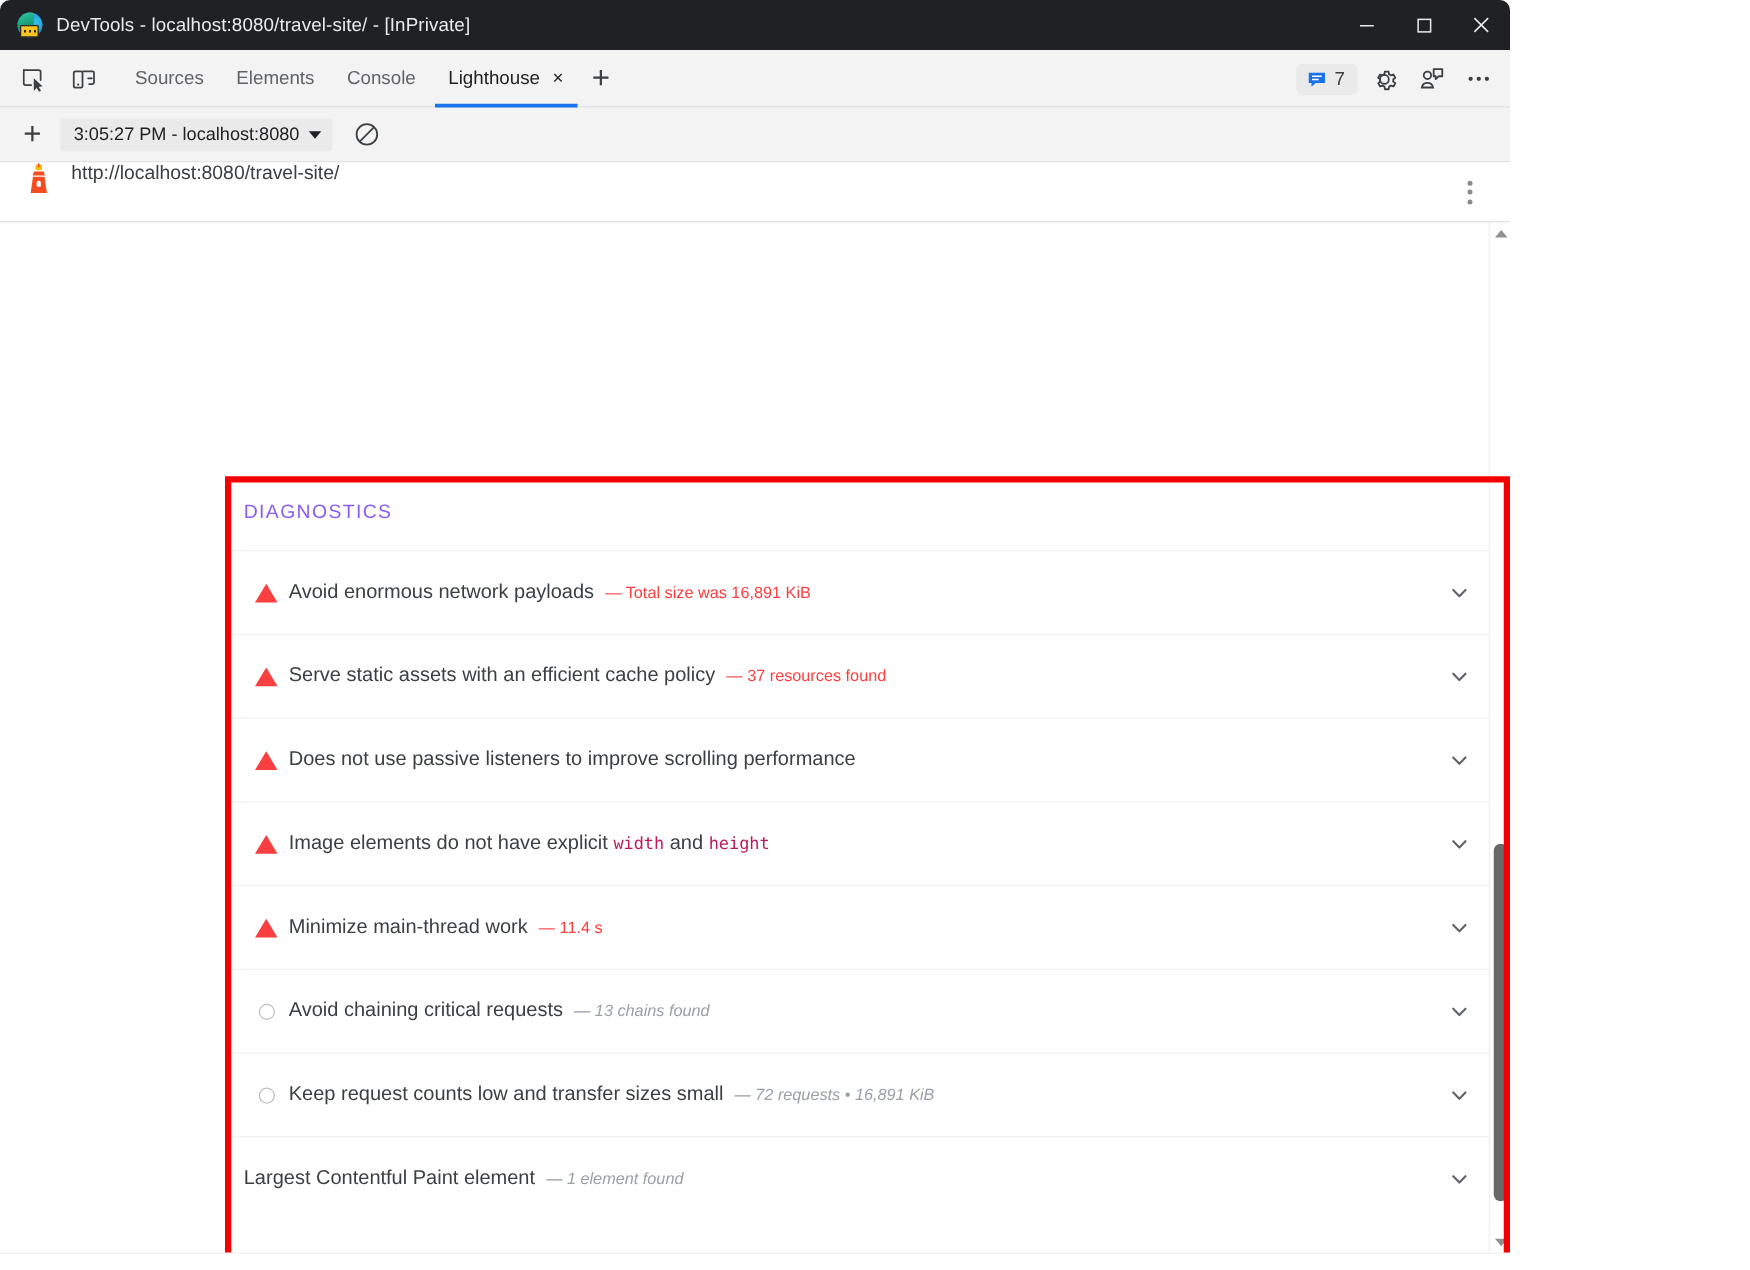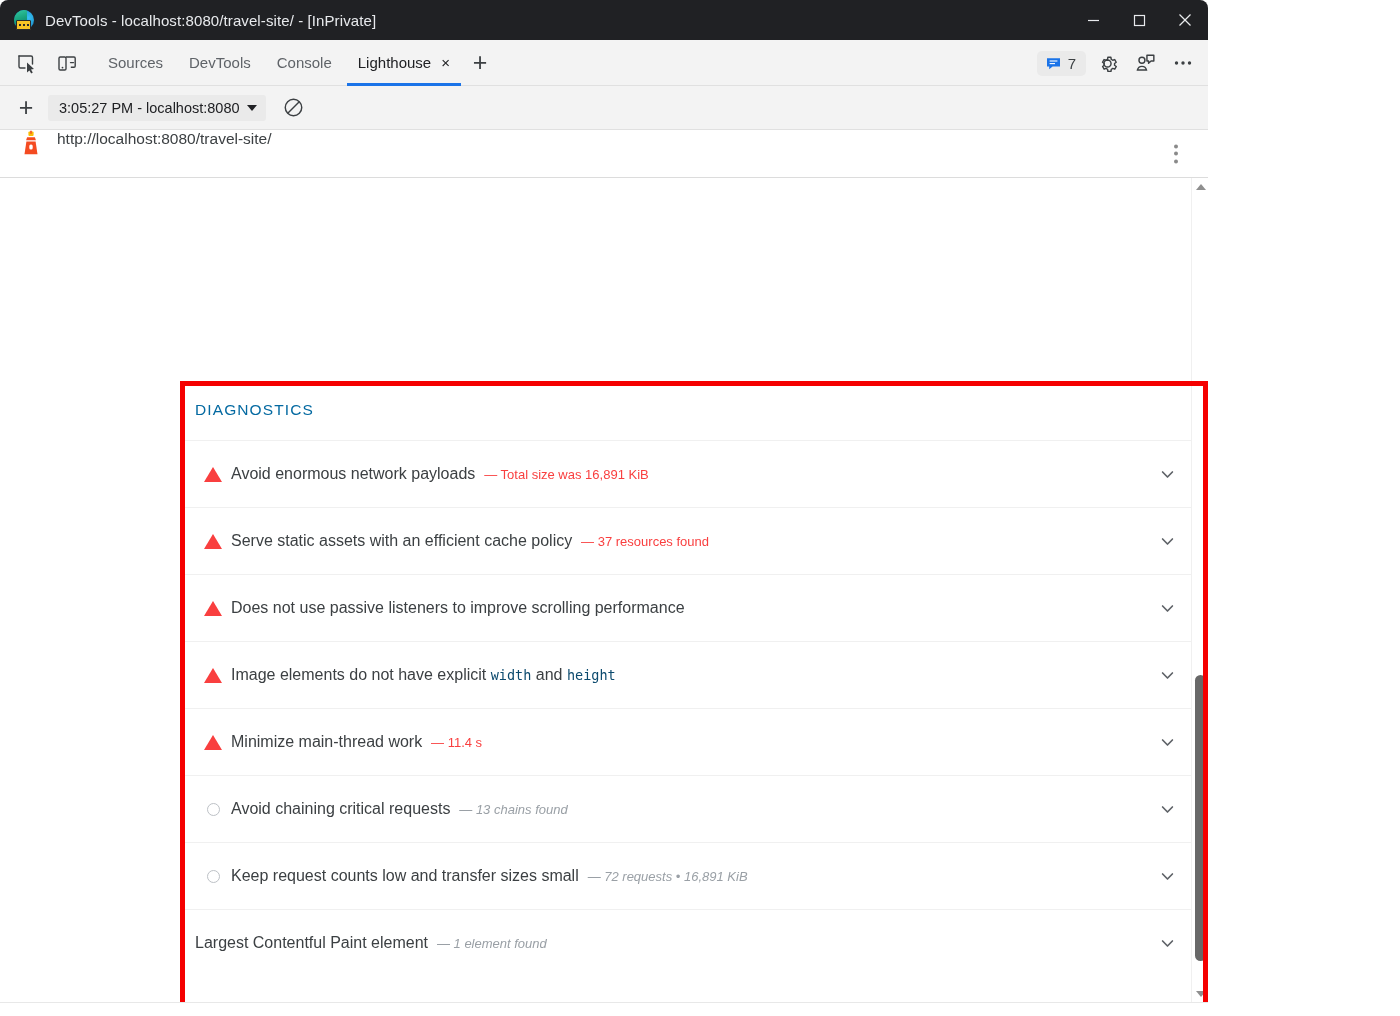--- a/index.html
+++ b/index.html
@@ -168,21 +168,21 @@
   .report-canvas {
     position: absolute; left: 0; top: 0; right: 17px; bottom: 0;
     background: #ffffff;
   }
   .category {
     position: absolute; left: 183px; top: 206px;
     width: 1020px;
     background: #ffffff;
   }
   .cat-title {
-    font-size: 15.5px; letter-spacing: 1.1px; color: #0369a1;
+    font-size: 15.5px; letter-spacing: 1.1px; color: #8b5cf6;
     padding: 17px 0 21px 12px;
   }
   .audit-row {
     position: relative;
     display: flex; align-items: center;
     height: 67px;
     border-top: 1px solid #f0f0f0;
     padding-left: 12px;
   }
   .marker { width: 36px; flex: 0 0 36px; display: flex; justify-content: center; }
@@ -197,21 +197,21 @@
   }
   .audit-text {
     font-size: 16px; color: #3c4043; white-space: nowrap;
     flex: 1 1 auto;
   }
   .audit-val { font-size: 13px; }
   .audit-val.fail { color: #f93f3f; }
   .audit-val.info { color: #9aa0a6; font-style: italic; }
   .mono {
     font-family: "DejaVu Sans Mono", monospace;
-    font-size: 13.5px; color: #0c4a6e;
+    font-size: 13.5px; color: #be185d;
   }
   .chevron {
     position: absolute; right: 22px; top: 50%;
     transform: translateY(-50%);
     width: 28px; height: 28px;
     display: flex; align-items: center; justify-content: center;
   }
 
   
   .annot-box {
@@ -297,21 +297,21 @@
         <circle cx="6.5" cy="15.6" r="0.9" fill="#3c4043"></circle>
         <line x1="14.5" y1="10.6" x2="17.5" y2="10.6" stroke="#3c4043" stroke-width="1.4" stroke-linecap="round"></line>
       </svg>
     </div>
 
     <div class="tabs">
       <div class="tab">
         <span>Sources</span>
       </div>
       <div class="tab">
-        <span>DevTools</span>
+        <span>Elements</span>
       </div>
       <div class="tab">
         <span>Console</span>
       </div>
       <div class="tab active">
         <span>Lighthouse</span>
         <span class="tab-close">×</span>
       </div>
       <div class="tab-plus">+</div>
     </div>

